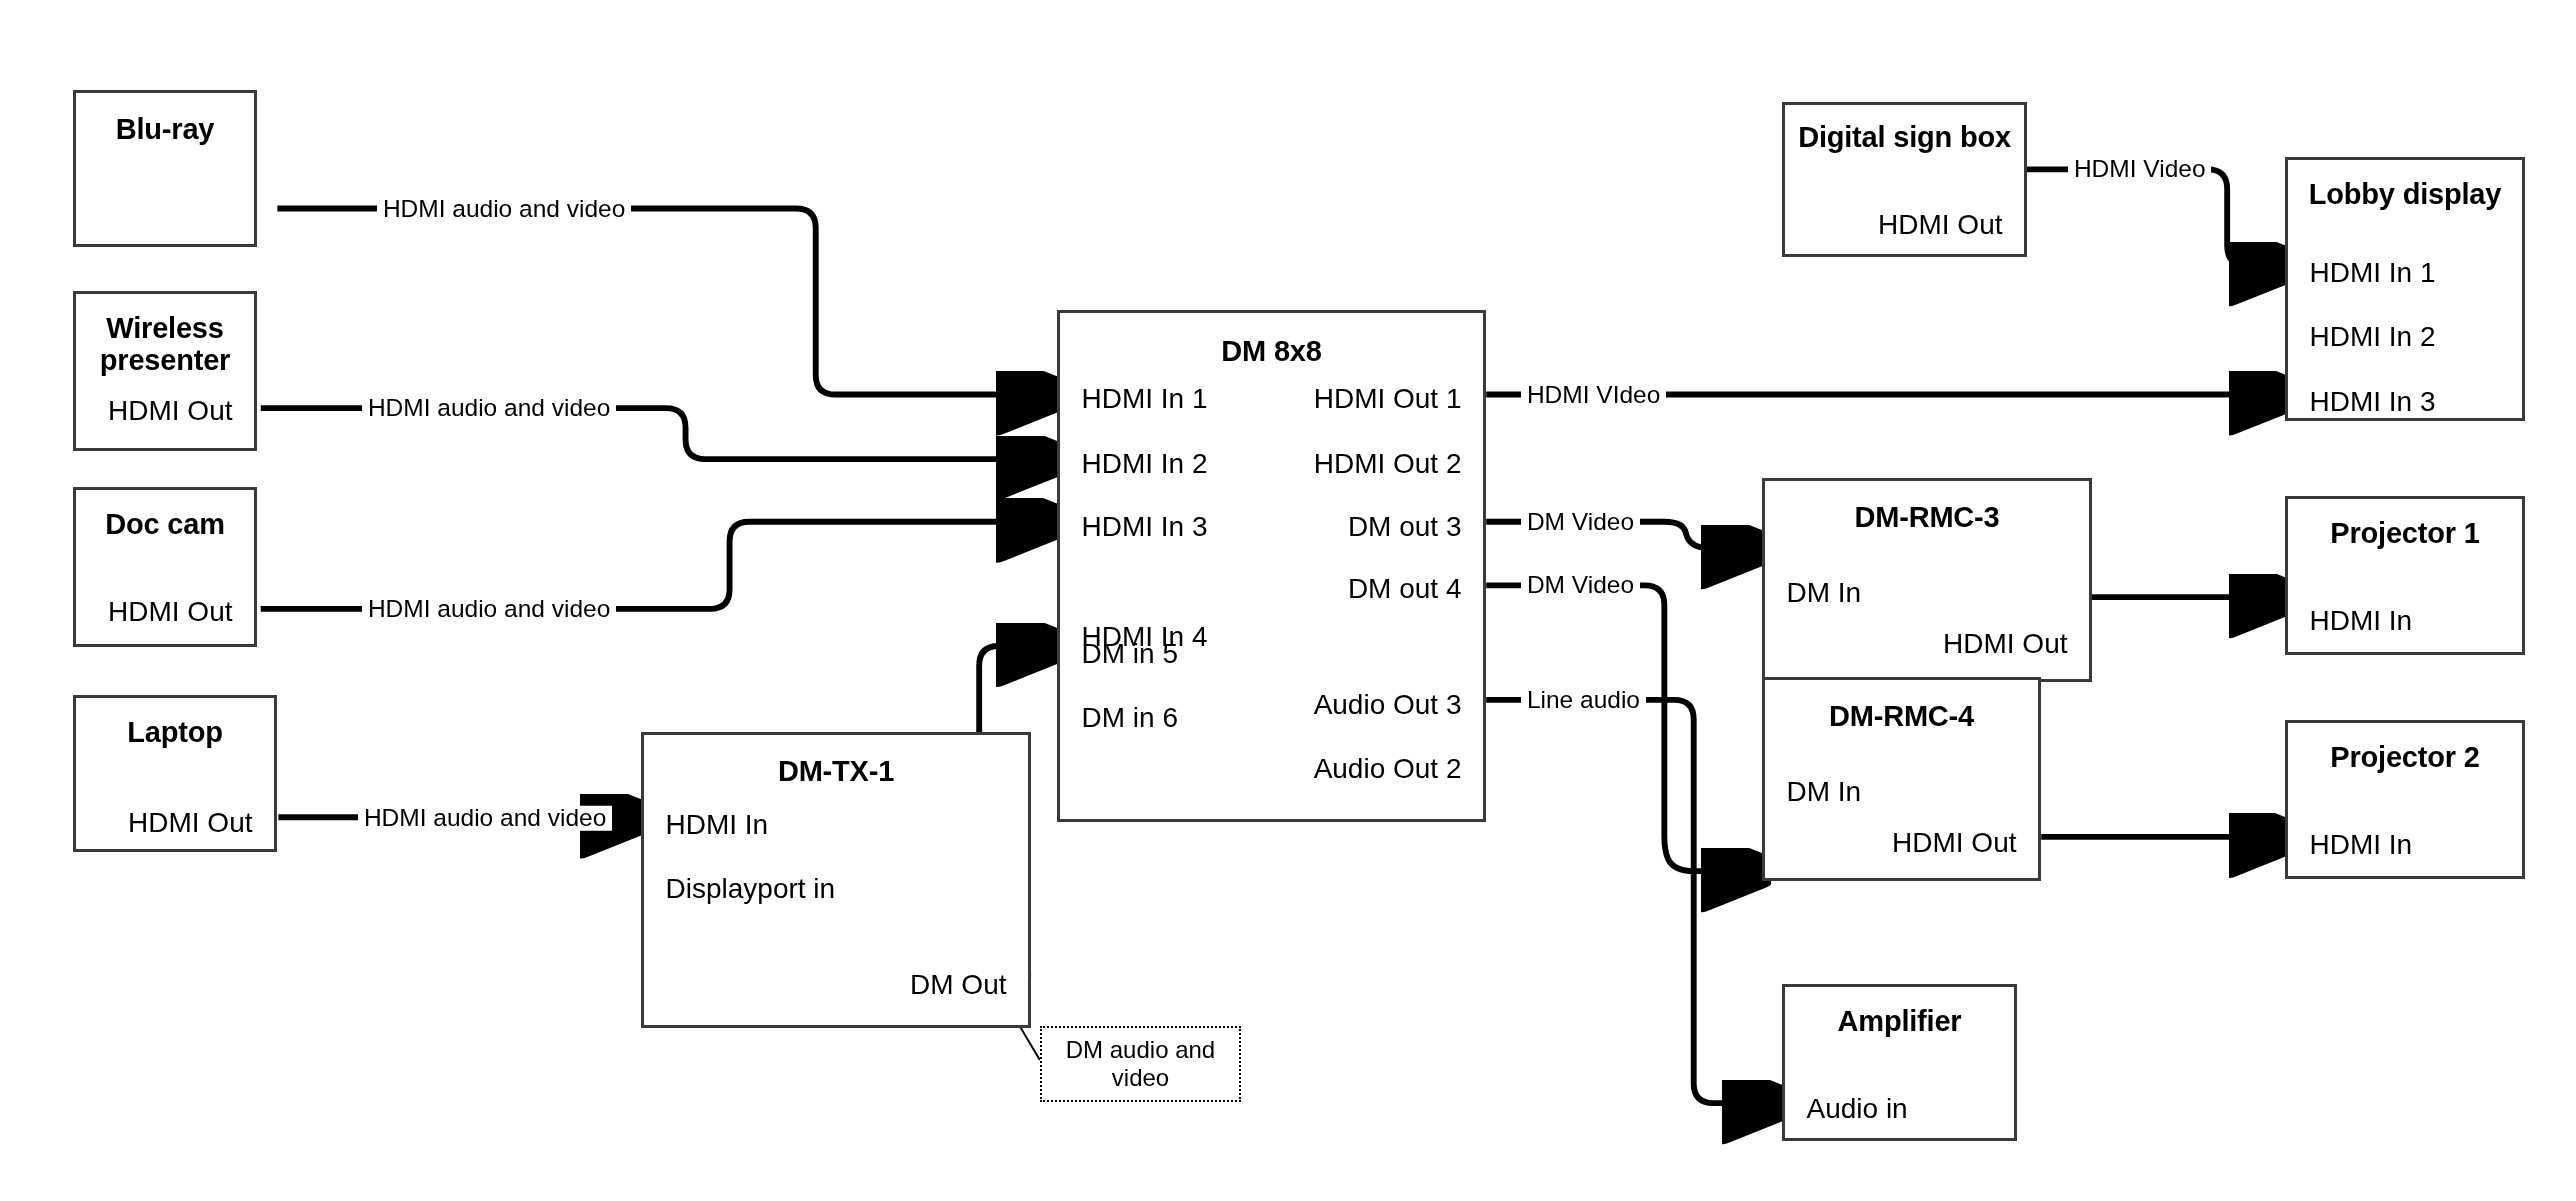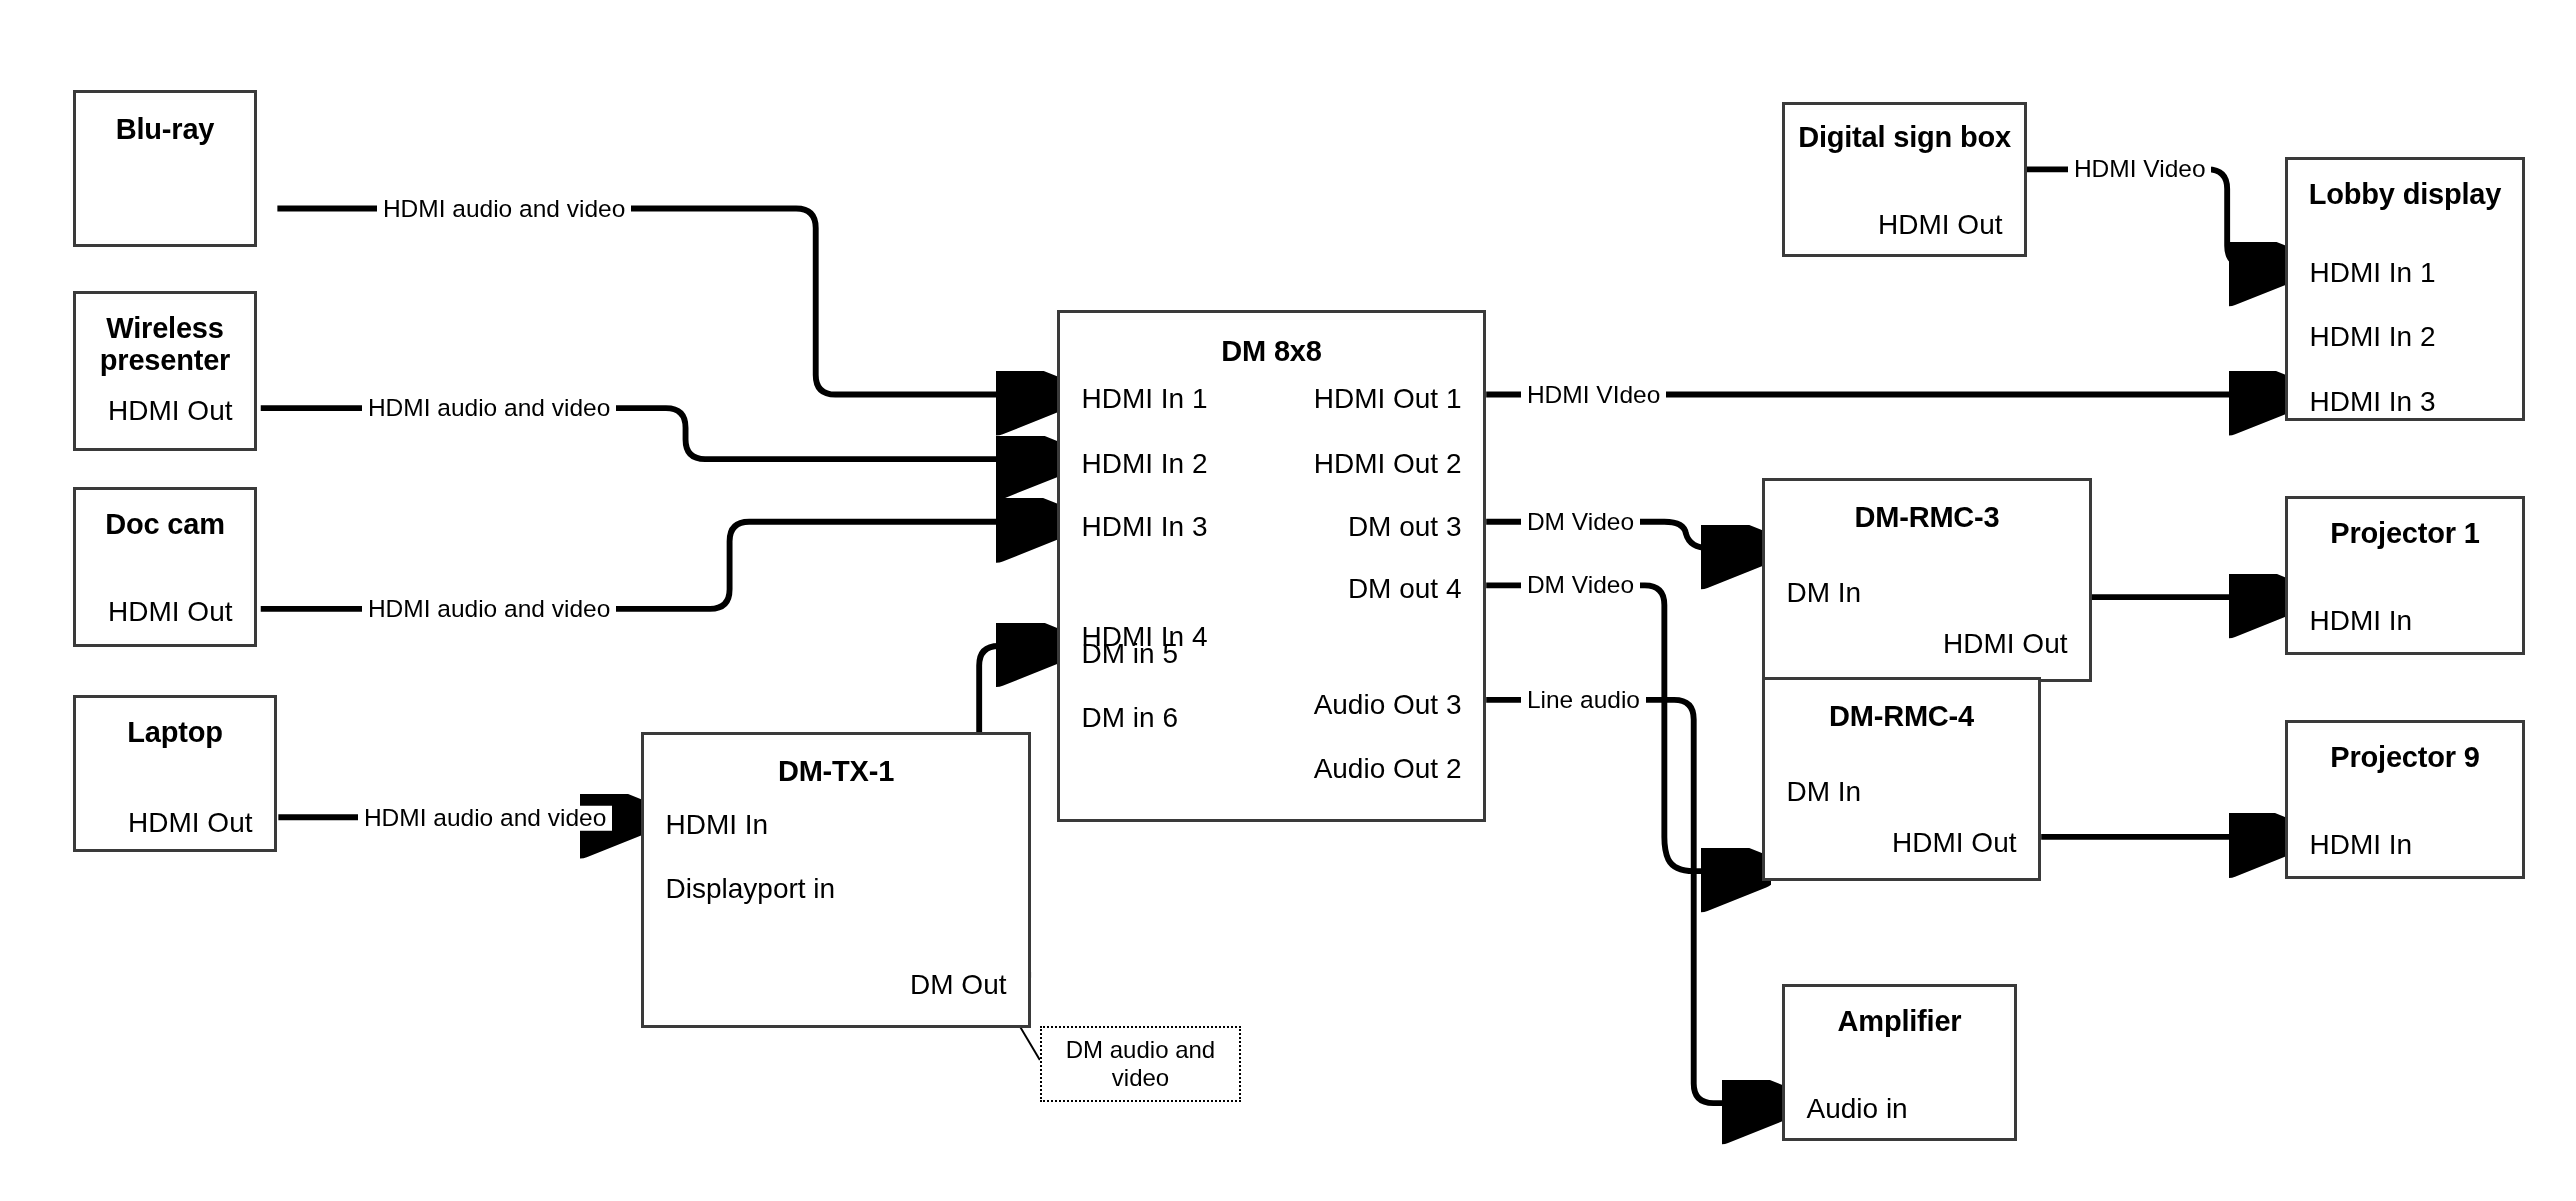--- a/index.html
+++ b/index.html
@@ -187,21 +187,21 @@
     <div class="port left" style="top:98px;">DM In</div>
     <div class="port right" style="top:149px;">HDMI Out</div>
   </div>
 
   <div class="node" style="left:2285px;top:480px;width:240px;height:159px;margin-top:16px;">
     <div class="title" style="top:17.6px;">Projector 1</div>
     <div class="port left" style="top:108px;">HDMI In</div>
   </div>
 
   <div class="node" style="left:2285px;top:720px;width:240px;height:159px;">
-    <div class="title" style="top:17.6px;">Projector 9</div>
+    <div class="title" style="top:17.6px;">Projector 2</div>
     <div class="port left" style="top:108px;">HDMI In</div>
   </div>
 
   <div class="node" style="left:1782px;top:984px;width:235px;height:157px;">
     <div class="title" style="top:17.6px;">Amplifier</div>
     <div class="port left" style="top:108px;">Audio in</div>
   </div>
 
   <div class="callout" style="left:1040px;top:1026px;width:201px;height:76px;">
     <span>DM audio and video</span>

